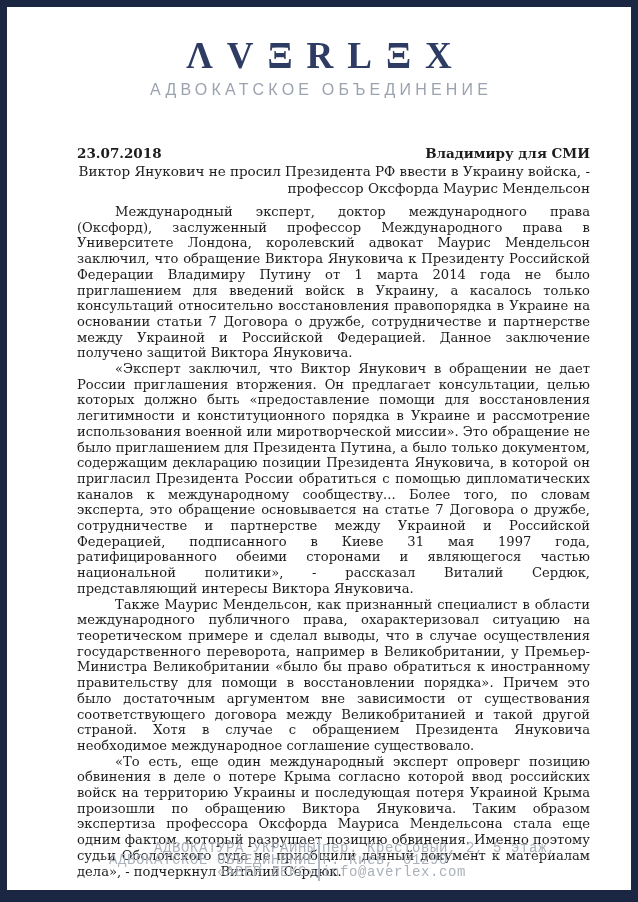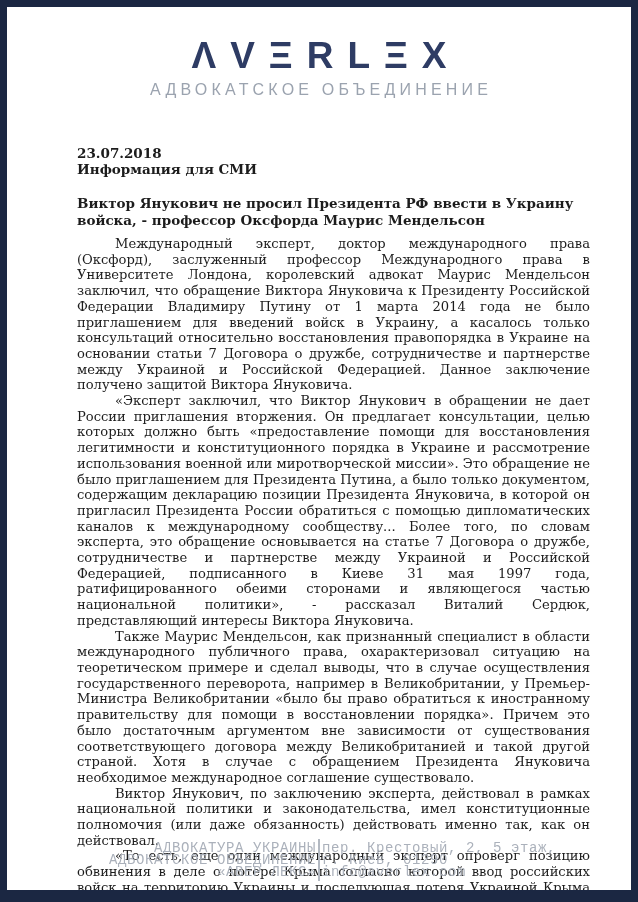--- a/index.html
+++ b/index.html
@@ -15,21 +15,21 @@
   .inner {
     position:absolute;
     left:7px; top:7px; right:7px; bottom:12px;
     background:#ffffff;
     overflow:hidden;
   }
   
   .logo { text-align:center; padding-top:30px; }
   .wordmark {
     display:inline-block;
-    font-family:Liberation Sans, sans-serif;
+    font-family:Liberation Serif, serif;
     font-weight:bold;
     font-size:37px;
     letter-spacing:14px;
     margin-right:-14px;       
     color:#2e3c64;
     line-height:1;
   }
   .tagline {
     margin-top:7px;
     font-family:"Liberation Sans", "DejaVu Sans", sans-serif;
@@ -38,27 +38,26 @@
     margin-right:-4.2px;
     color:#9ba3af;
   }
   
   .meta {
     display:flex;
     justify-content:space-between;
     margin:46px 41px 0 70px;
     font-weight:bold;
     font-size:13.5px;
-    flex-direction:column;
   }
   
   .headline {
-    margin:18px 41px 0 70px;
-    text-align:left;
-    font-weight:bold;
+    margin:2px 41px 0 70px;
+    text-align:right;
+    font-weight:normal;
     font-size:13.5px;
     line-height:17px;
   }
   
   .body-text {
     margin:7px 41px 0 70px;
     text-align:justify;
     font-size:13.1px;
     line-height:15.7px;
   }
@@ -86,30 +85,29 @@
 <div class="page">
   <div class="inner">
 
     <div class="logo">
       <div class="wordmark">ΛVΞRLΞX</div>
       <div class="tagline">АДВОКАТСКОЕ ОБЪЕДИНЕНИЕ</div>
     </div>
 
     <div class="meta">
       <span>23.07.2018</span>
-      <span>Информация для СМИ</span>
+      <span>Владимиру для СМИ</span>
     </div>
 
     <div class="headline">Виктор Янукович не просил Президента РФ ввести в Украину войска, - профессор Оксфорда Маурис Мендельсон</div>
 
     <div class="body-text">
       <p>Международный эксперт, доктор международного права (Оксфорд), заслуженный профессор Международного права в Университете Лондона, королевский адвокат Маурис Мендельсон заключил, что обращение Виктора Януковича к Президенту Российской Федерации Владимиру Путину от 1 марта 2014 года не было приглашением для введений войск в Украину, а касалось только консультаций относительно восстановления правопорядка в Украине на основании статьи 7 Договора о дружбе, сотрудничестве и партнерстве между Украиной и Российской Федерацией. Данное заключение получено защитой Виктора Януковича.</p>
       <p>«Эксперт заключил, что Виктор Янукович в обращении не дает России приглашения вторжения. Он предлагает консультации, целью которых должно быть «предоставление помощи для восстановления легитимности и конституционного порядка в Украине и рассмотрение использования военной или миротворческой миссии». Это обращение не было приглашением для Президента Путина, а было только документом, содержащим декларацию позиции Президента Януковича, в которой он пригласил Президента России обратиться с помощью дипломатических каналов к международному сообществу... Более того, по словам эксперта, это обращение основывается на статье 7 Договора о дружбе, сотрудничестве и партнерстве между Украиной и Российской Федерацией, подписанного в Киеве 31 мая 1997 года, ратифицированного обеими сторонами и являющегося частью национальной политики», - рассказал Виталий Сердюк, представляющий интересы Виктора Януковича.</p>
       <p>Также Маурис Мендельсон, как признанный специалист в области международного публичного права, охарактеризовал ситуацию на теоретическом примере и сделал выводы, что в случае осуществления государственного переворота, например в Великобритании, у Премьер-Министра Великобритании «было бы право обратиться к иностранному правительству для помощи в восстановлении порядка». Причем это было достаточным аргументом вне зависимости от существования соответствующего договора между Великобританией и такой другой страной. Хотя в случае с обращением Президента Януковича необходимое международное соглашение существовало.</p>
-      <p>Виктор Янукович, по заключению эксперта, действовал в рамках национальной политики и законодательства, имел конституционные полномочия (или даже обязанность) действовать именно так, как он действовал.</p>
       <p>«То есть, еще один международный эксперт опроверг позицию обвинения в деле о потере Крыма согласно которой ввод российских войск на территорию Украины и последующая потеря Украиной Крыма произошли по обращению Виктора Януковича. Таким образом экспертиза профессора Оксфорда Мауриса Мендельсона стала еще одним фактом, который разрушает позицию обвинения. Именно поэтому судьи Оболонского суда не приобщили данный документ к материалам дела», - подчеркнул Виталий Сердюк.</p>
     </div>
 
     <div class="footer">
       <div class="footer-left">
         <div>АДВОКАТУРА УКРАИНЫ</div>
         <div>АДВОКАТСКОЕ ОБЪЕДИНЕНИЕ «АВЕР ЛЕКС»</div>
       </div>
       <div class="footer-divider"></div>
       <div class="footer-right">

